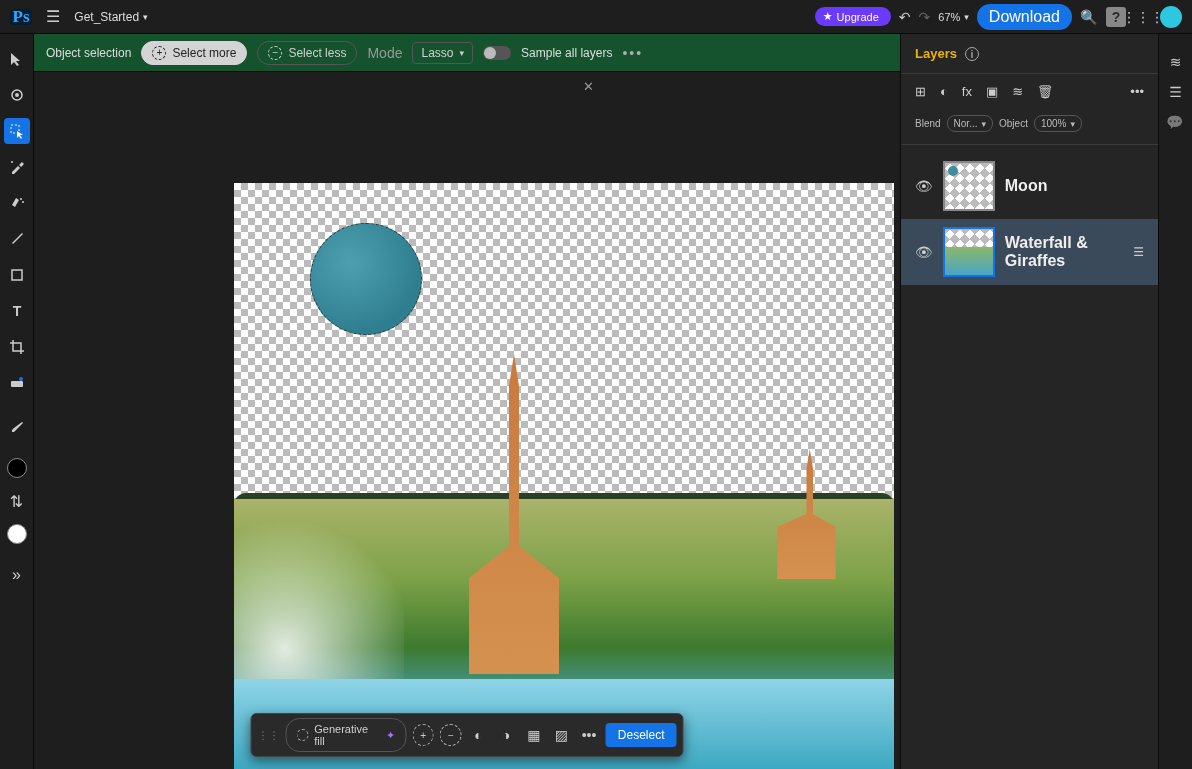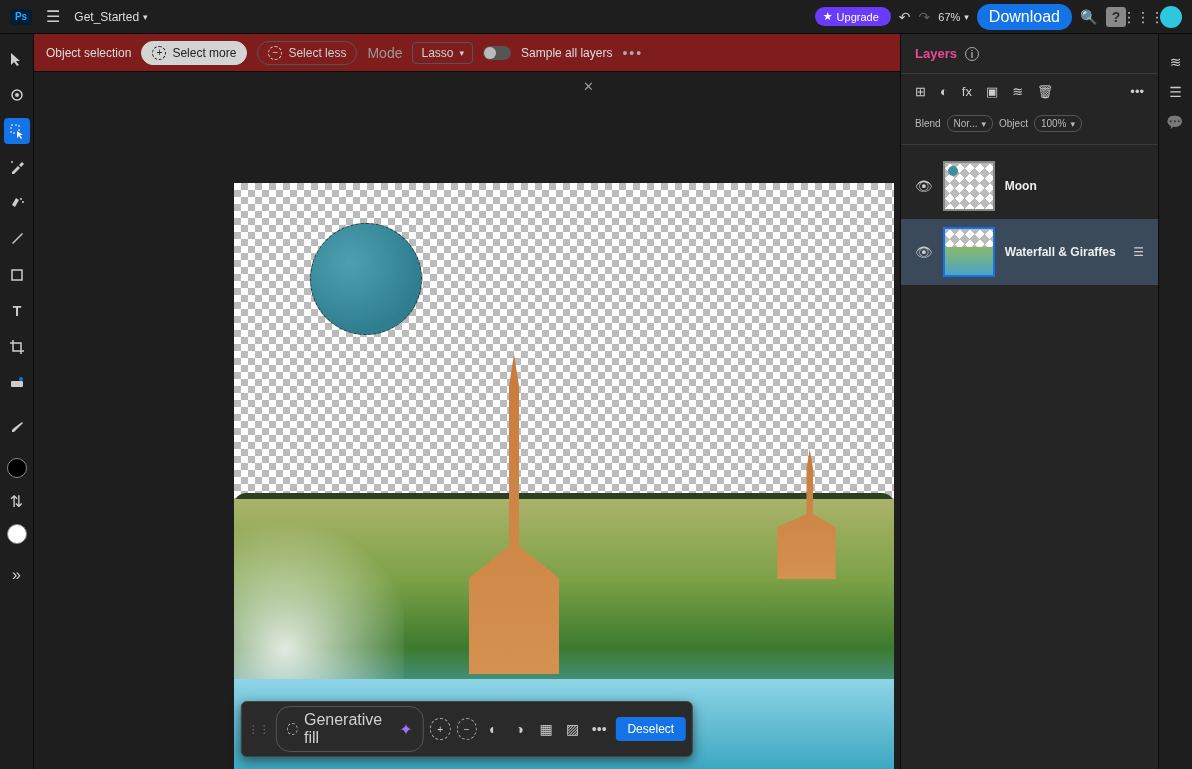--- a/index.html
+++ b/index.html
@@ -2,33 +2,33 @@
 <html><head>
 <meta charset="utf-8">
 <style>
   * { box-sizing: border-box; margin: 0; padding: 0; }
   body { font-family: -apple-system, BlinkMacSystemFont, 'Segoe UI', sans-serif; background: #1e1e1e; color: #d0d0d0; width: 1192px; height: 769px; overflow: hidden; position: relative; }
   
   
   .topbar { height: 34px; background: #1e1e1e; display: flex; align-items: center; padding: 0 10px; gap: 12px; border-bottom: 1px solid #0a0a0a; }
   .topbar .left { display: flex; align-items: center; gap: 14px; }
   .topbar .right { display: flex; align-items: center; gap: 8px; margin-left: auto; }
-  .ps-logo { width: 22px; height: 16px; background: #001e36; border-radius: 4px; display: flex; align-items: center; justify-content: center; color: #31a8ff; font-weight: bold; font-size: 10px; }
+  .ps-logo { width: 22px; height: 16px; background: #001e36; border-radius: 4px; display: flex; align-items: center; justify-content: center; color: #31a8ff; font-weight: bold; font-size: 17px; font-family: Liberation Serif, serif; }
   .hamburger { cursor: pointer; color: #ccc; font-size: 16px; }
   .doc-title { font-size: 12px; color: #ddd; display: flex; align-items: center; gap: 4px; cursor: pointer; }
   .upgrade-btn { background: #6a3aff; color: #fff; border-radius: 14px; padding: 3px 12px 3px 8px; font-size: 11px; display: flex; align-items: center; gap: 4px; cursor: pointer; }
   .undo-redo { cursor: pointer; color: #ccc; font-size: 14px; }
   .zoom-lvl { display: flex; align-items: center; gap: 4px; font-size: 11px; color: #ddd; cursor: pointer; text-align: center; }
   .download-btn { background: #1473e6; color: #fff; border-radius: 14px; padding: 4px 12px; font-size: 16px; cursor: pointer; }
   .top-icon { width: 18px; height: 18px; display: flex; align-items: center; justify-content: center; cursor: pointer; color: #ccc; font-size: 14px; }
   .help-icon { background: #888; border-radius: 3px; color: #2a2a2a; width: 20px; height: 20px; font-weight: bold; }
   .avatar { width: 22px; height: 22px; border-radius: 50%; background: #2ec7e0; cursor: pointer; }
   
   
-  .optionsbar { height: 38px; background: #7f1d1d; display: flex; align-items: center; padding: 0 12px; gap: 10px; border-bottom: 1px solid #0a0a0a; width: 900px; }
+  .optionsbar { height: 38px; background: #14532d; display: flex; align-items: center; padding: 0 12px; gap: 10px; border-bottom: 1px solid #0a0a0a; width: 900px; }
   .optionsbar .label { font-size: 12px; color: #ddd; }
   .opt-btn { display: flex; align-items: center; gap: 6px; padding: 4px 10px; border-radius: 14px; font-size: 12px; cursor: pointer; border: 1px solid #555; }
   .opt-btn.select-more { background: #d4d4d4; color: #222; border-color: #d4d4d4; }
   .opt-btn .dashed-circ { width: 14px; height: 14px; border: 1.5px dashed currentColor; border-radius: 50%; display: flex; align-items: center; justify-content: center; font-size: 10px; line-height: 1; }
   .mode-label { font-size: 14px; color: #999; }
   .lasso-dd { border: 1px solid #555; border-radius: 4px; padding: 3px 8px; font-size: 12px; display: flex; align-items: center; gap: 6px; cursor: pointer; }
   .toggle { width: 28px; height: 14px; background: #555; border-radius: 7px; position: relative; cursor: pointer; }
   .toggle::after { content: ''; width: 12px; height: 12px; background: #bbb; border-radius: 50%; position: absolute; top: 1px; left: 1px; }
   .more-dots { cursor: pointer; font-size: 14px; letter-spacing: 2px; color: #aaa; }
   .close-x { position: absolute; right: 306px; top: 45px; cursor: pointer; color: #999; font-size: 13px; }
@@ -54,46 +54,46 @@
   .trees { position: absolute; left: 0; right: 0; top: 310px; height: 25px; background: #2b4023; border-radius: 12px 12px 0 0; }
   .waterfall { position: absolute; left: 0; right: 0; bottom: 0; height: 90px; background: linear-gradient(to bottom,#8fd4e6,#3da8c2); }
   .mist { position: absolute; left: 0; bottom: 60px; width: 170px; height: 200px; background: radial-gradient(circle at 30% 70%, rgba(255,255,255,0.85), transparent 70%); }
   .giraffe { position: absolute; background: linear-gradient(#c97a3d,#d4914f); }
   .giraffe.g1 { left: 230px; bottom: 95px; width: 100px; height: 320px; clip-path: polygon(50% 0,55% 10%,55% 60%,95% 70%,95% 100%,5% 100%,5% 70%,45% 60%,45% 10%); }
   .giraffe.g2 { left: 540px; bottom: 190px; width: 65px; height: 130px; clip-path: polygon(55% 0,60% 15%,60% 50%,95% 60%,95% 100%,5% 100%,5% 60%,50% 50%,50% 15%); }
   
   
   .right-panel { width: 258px; background: #252525; border-left: 1px solid #0a0a0a; display: flex; flex-direction: column; }
   .panel-header { display: flex; align-items: center; gap: 8px; padding: 12px 14px; border-bottom: 1px solid #3a3a3a; }
-  .panel-header .title { font-size: 13px; font-weight: bold; color: #ec4899; }
+  .panel-header .title { font-size: 13px; font-weight: bold; color: #eab308; }
   .layer-actions { display: flex; align-items: center; gap: 14px; padding: 10px 14px; }
   .la-icon { cursor: pointer; color: #ccc; font-size: 13px; }
   .blend-row { display: flex; align-items: center; gap: 6px; padding: 6px 14px 12px; font-size: 10px; color: #bbb; border-bottom: 1px solid #3a3a3a; }
   .blend-dd, .opac-dd { border: 1px solid #555; border-radius: 8px; padding: 2px 6px; display: flex; align-items: center; gap: 4px; cursor: pointer; font-size: 10px; }
   .layers-list { flex: 1; overflow: auto; padding: 8px 0; }
   .layer-row { display: flex; align-items: center; gap: 10px; padding: 8px 14px; cursor: pointer; }
   .layer-row.selected { background: #3a4a5a; }
   .layer-vis { cursor: pointer; color: #ccc; font-size: 14px; }
   .layer-thumb { width: 52px; height: 50px; border: 2px solid #888; background:
     linear-gradient(45deg,#bbb 25%,transparent 25%),linear-gradient(-45deg,#bbb 25%,transparent 25%),
     linear-gradient(45deg,transparent 75%,#bbb 75%),linear-gradient(-45deg,transparent 75%,#bbb 75%);
     background-size:10px 10px; background-color:#fff; position: relative; }
   .layer-row.selected .layer-thumb { border-color: #1473e6; }
   .layer-thumb .mini-moon { position: absolute; left: 3px; top: 3px; width: 10px; height: 10px; border-radius: 50%; background: #3e8ea0; }
   .layer-thumb .mini-scene { position: absolute; left: 0; right: 0; bottom: 0; height: 28px; background: linear-gradient(#8bb76a,#4aa5c7); }
-  .layer-name { font-size: 12px; color: #eee; font-weight: bold; flex: 1; }
+  .layer-name { font-size: 16px; color: #eee; font-weight: bold; flex: 1; }
   .layer-adjust { cursor: pointer; color: #ccc; font-size: 12px; }
   
   .side-strip { width: 34px; background: #1e1e1e; border-left: 1px solid #0a0a0a; display: flex; flex-direction: column; align-items: center; padding-top: 20px; gap: 14px; }
   .side-strip .sicon { cursor: pointer; color: #ccc; font-size: 14px; }
   
   
   .floatbar { position: absolute; left: 50%; transform: translateX(-50%); bottom: 12px; background: #2a2a2a; border: 1px solid #444; border-radius: 6px; display: flex; align-items: center; padding: 4px 6px; gap: 6px; box-shadow: 0 4px 12px rgba(0,0,0,0.5); }
   .floatbar .grip { color: #777; font-size: 11px; cursor: move; }
-  .genfill { display: flex; align-items: center; gap: 6px; border: 1px solid #555; border-radius: 14px; padding: 4px 10px; font-size: 16px; cursor: pointer; }
+  .genfill { display: flex; align-items: center; gap: 6px; border: 1px solid #555; border-radius: 14px; padding: 4px 10px; font-size: 11px; cursor: pointer; }
   .genfill .spark { color: #a070ff; }
   .fb-icon { width: 22px; height: 22px; display: flex; align-items: center; justify-content: center; cursor: pointer; color: #ccc; font-size: 14px; }
   .fb-icon.circ { border: 1.5px dashed #aaa; border-radius: 50%; font-size: 10px; }
   .deselect-btn { background: #1473e6; color: #fff; border-radius: 4px; padding: 5px 12px; font-size: 12px; cursor: pointer; }
   .chev { font-size: 9px; }
 </style>
 </head>
 <body>
 
 <div class="topbar">

